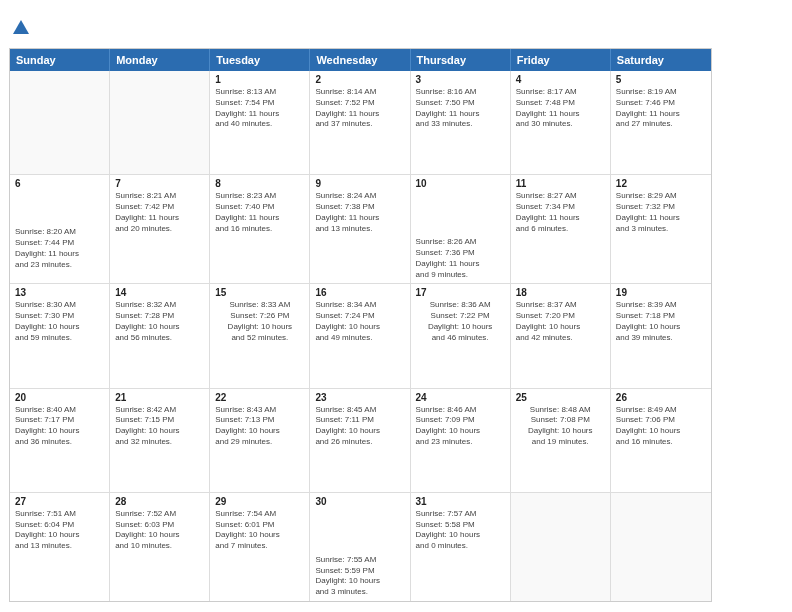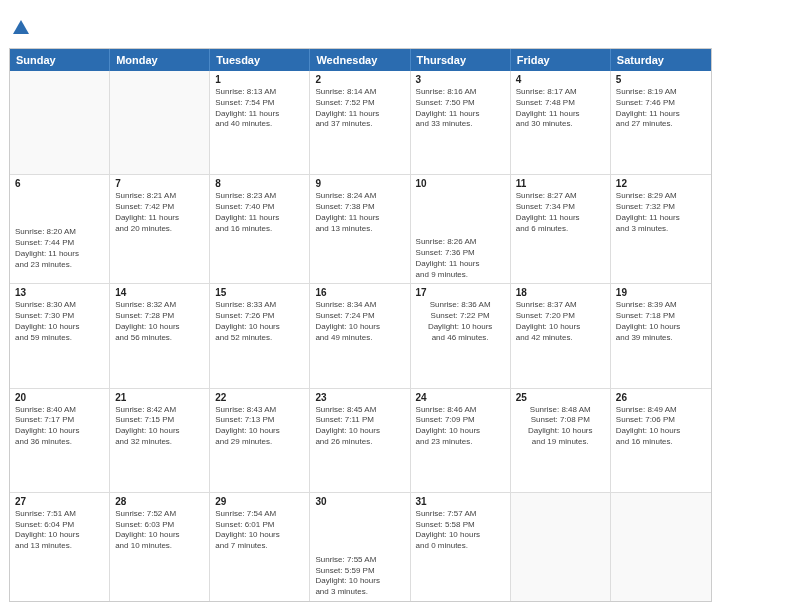--- a/index.html
+++ b/index.html
@@ -246,21 +246,21 @@
           </div>
           <div class="cal-cell">
             <div class="day-num">14</div>
             <div class="day-info" style="white-space: pre-line;">Sunrise: 8:32 AM
 Sunset: 7:28 PM
 Daylight: 10 hours
 and 56 minutes.</div>
           </div>
           <div class="cal-cell">
             <div class="day-num">15</div>
-            <div class="day-info" style="white-space: pre-line;">Sunrise: 8:33 AM
+            <div class="day-info" style="white-space: pre-line; text-align: center;">Sunrise: 8:33 AM
 Sunset: 7:26 PM
 Daylight: 10 hours
 and 52 minutes.</div>
           </div>
           <div class="cal-cell">
             <div class="day-num">16</div>
             <div class="day-info" style="white-space: pre-line;">Sunrise: 8:34 AM
 Sunset: 7:24 PM
 Daylight: 10 hours
 and 49 minutes.</div>

